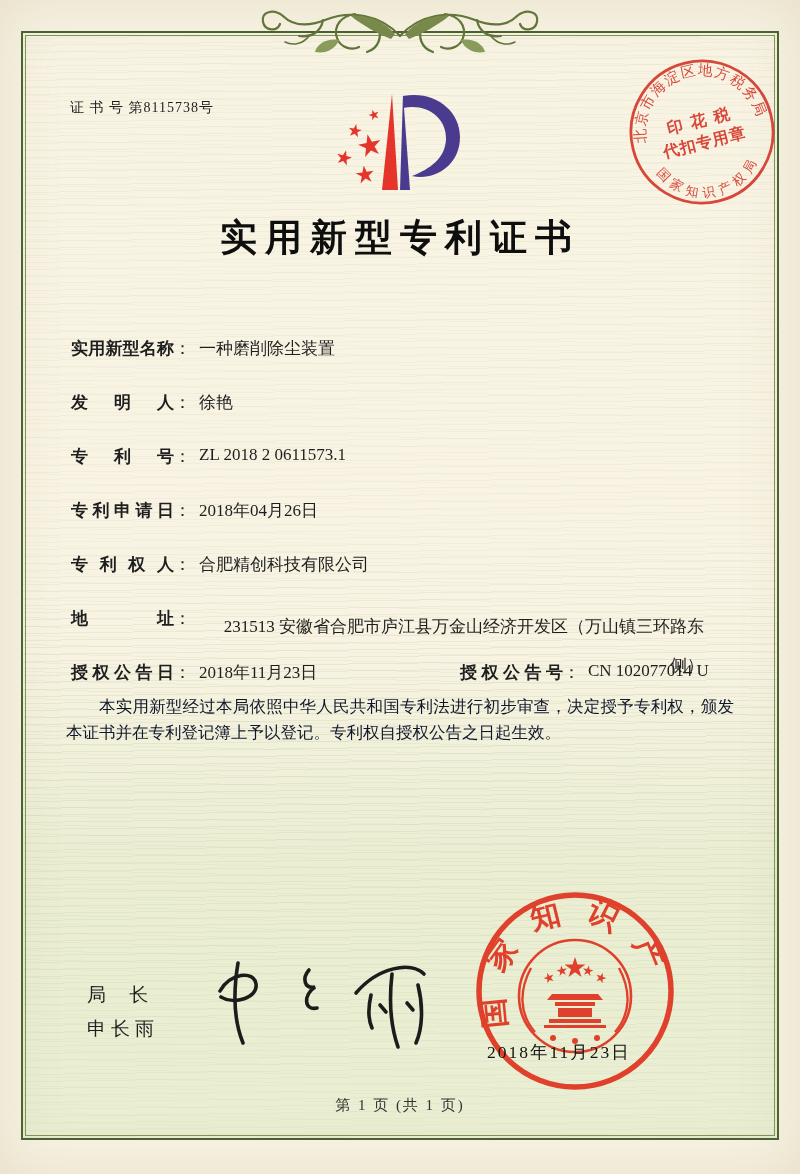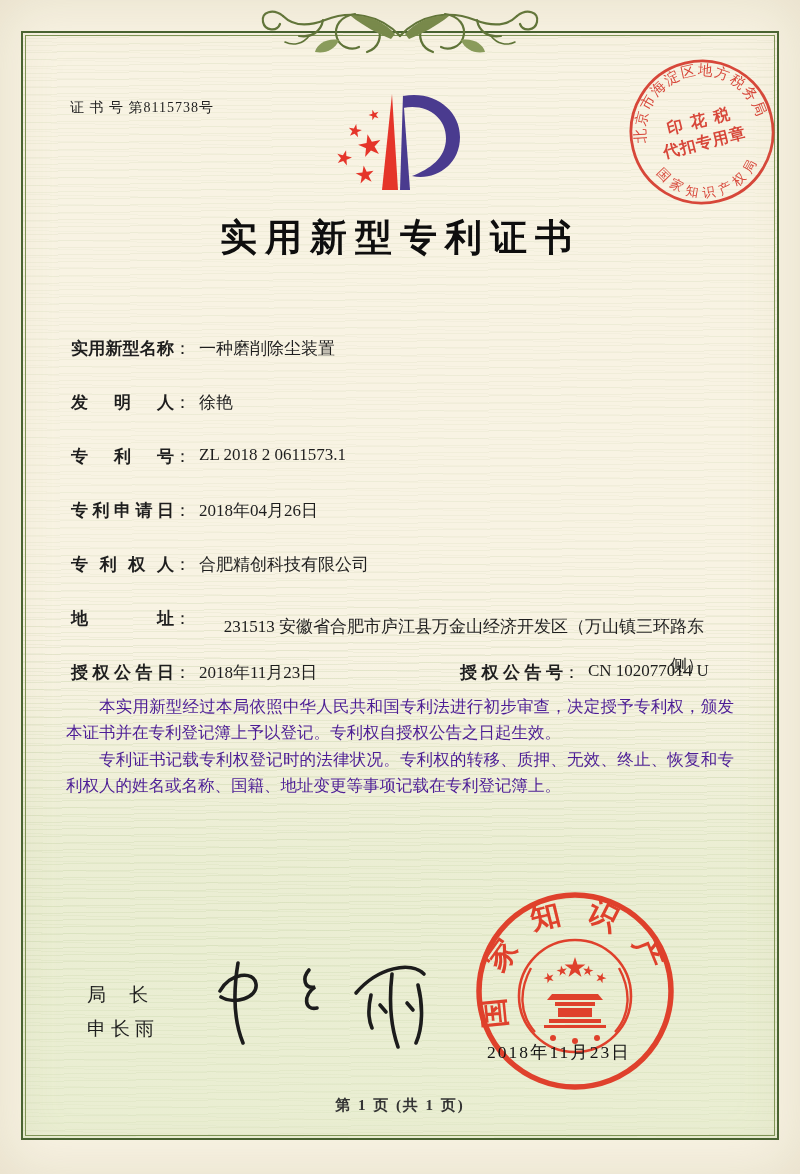--- a/index.html
+++ b/index.html
@@ -19,26 +19,26 @@
   
   .frame{left:21px;top:31px;right:21px;bottom:34px;border:2.5px solid #45612f;}
   .frame-inner{position:absolute;left:2px;top:2px;right:2px;bottom:2px;border:1px solid #7d9454;}
   .certno{left:70px;top:99px;font-size:14px;letter-spacing:1px;}
   .title{left:0;top:213px;width:100%;text-align:center;font-size:37px;font-weight:bold;letter-spacing:8px;color:#0e0e0e;}
   .row{position:absolute;left:71px;font-size:17px;white-space:nowrap;}
   .flabel{display:inline-block;width:103px;text-align:justify;text-align-last:justify;vertical-align:top;font-weight:bold;}
   .colon{display:inline-block;margin-right:8px;}
   .fval{display:inline-block;vertical-align:top;text-align:right;}
   .wrapval{white-space:normal;width:505px;line-height:39px;}
-  .paras{left:66px;top:694px;width:668px;font-size:16.5px;line-height:26.3px;text-align:justify;color:#4c1d95;}
+  .paras{left:66px;top:694px;width:668px;font-size:16.5px;line-height:26.3px;text-align:justify;color:#0f172a;}
   .paras p{margin:0;text-indent:2em;}
   .director{left:87px;top:982px;font-size:19px;font-weight:normal;letter-spacing:9px;font-family:"Liberation Sans","DejaVu Sans",sans-serif;}
   .dname{left:87px;top:1016px;font-size:19px;font-weight:normal;letter-spacing:5px;font-family:"Liberation Sans","DejaVu Sans",sans-serif;}
   .sealdate{left:487px;top:1040px;font-size:17.5px;letter-spacing:2px;color:#141414;z-index:6;}
-  .pagefoot{left:0;top:1096px;width:100%;text-align:center;font-size:15px;letter-spacing:2px;color:#333;font-weight:bold;}
+  .pagefoot{left:0;top:1096px;width:100%;text-align:center;font-size:15px;letter-spacing:2px;color:#333;}
   svg text{font-family:"Liberation Serif","DejaVu Serif",serif;}
 </style>
 </head>
 <body>
 
 <svg width="0" height="0" style="position:absolute" aria-hidden="true">
   <defs>
     <polygon id="star" points="0,-1 0.2245,-0.309 0.951,-0.309 0.363,0.118 0.588,0.809 0,0.382 -0.588,0.809 -0.363,0.118 -0.951,-0.309 -0.2245,-0.309"></polygon>
   </defs>
 </svg>
@@ -121,21 +121,20 @@
   <div class="row" style="top:661px">
     <span class="flabel">授权公告日</span><span class="colon">：</span><span class="fval">2018年11月23日</span>
   </div>
   <div class="row" style="top:661px;left:460px">
     <span class="flabel">授权公告号</span><span class="colon">：</span><span class="fval">CN 102077014 U</span>
   </div>
 </div>
 
 <div class="layer paras">
   <p>本实用新型经过本局依照中华人民共和国专利法进行初步审查，决定授予专利权，颁发本证书并在专利登记簿上予以登记。专利权自授权公告之日起生效。</p>
-  <p>专利证书记载专利权登记时的法律状况。专利权的转移、质押、无效、终止、恢复和专利权人的姓名或名称、国籍、地址变更等事项记载在专利登记簿上。</p>
 </div>
 
 <div class="layer director">局 长</div>
 <div class="layer dname">申长雨</div>
 
 <svg class="layer" style="left:208px;top:945px" width="235" height="115" viewBox="0 0 235 115">
   <g stroke="#1c1c1c" stroke-width="3.6" fill="none" stroke-linecap="round">
     <path d="M30,18 C25,48 26,76 35,98"></path>
     <path d="M12,46 C22,28 46,25 48,39 C50,53 26,60 13,52"></path>
     <path d="M101,25 C94,33 96,44 107,42 C95,50 96,66 109,63"></path>

